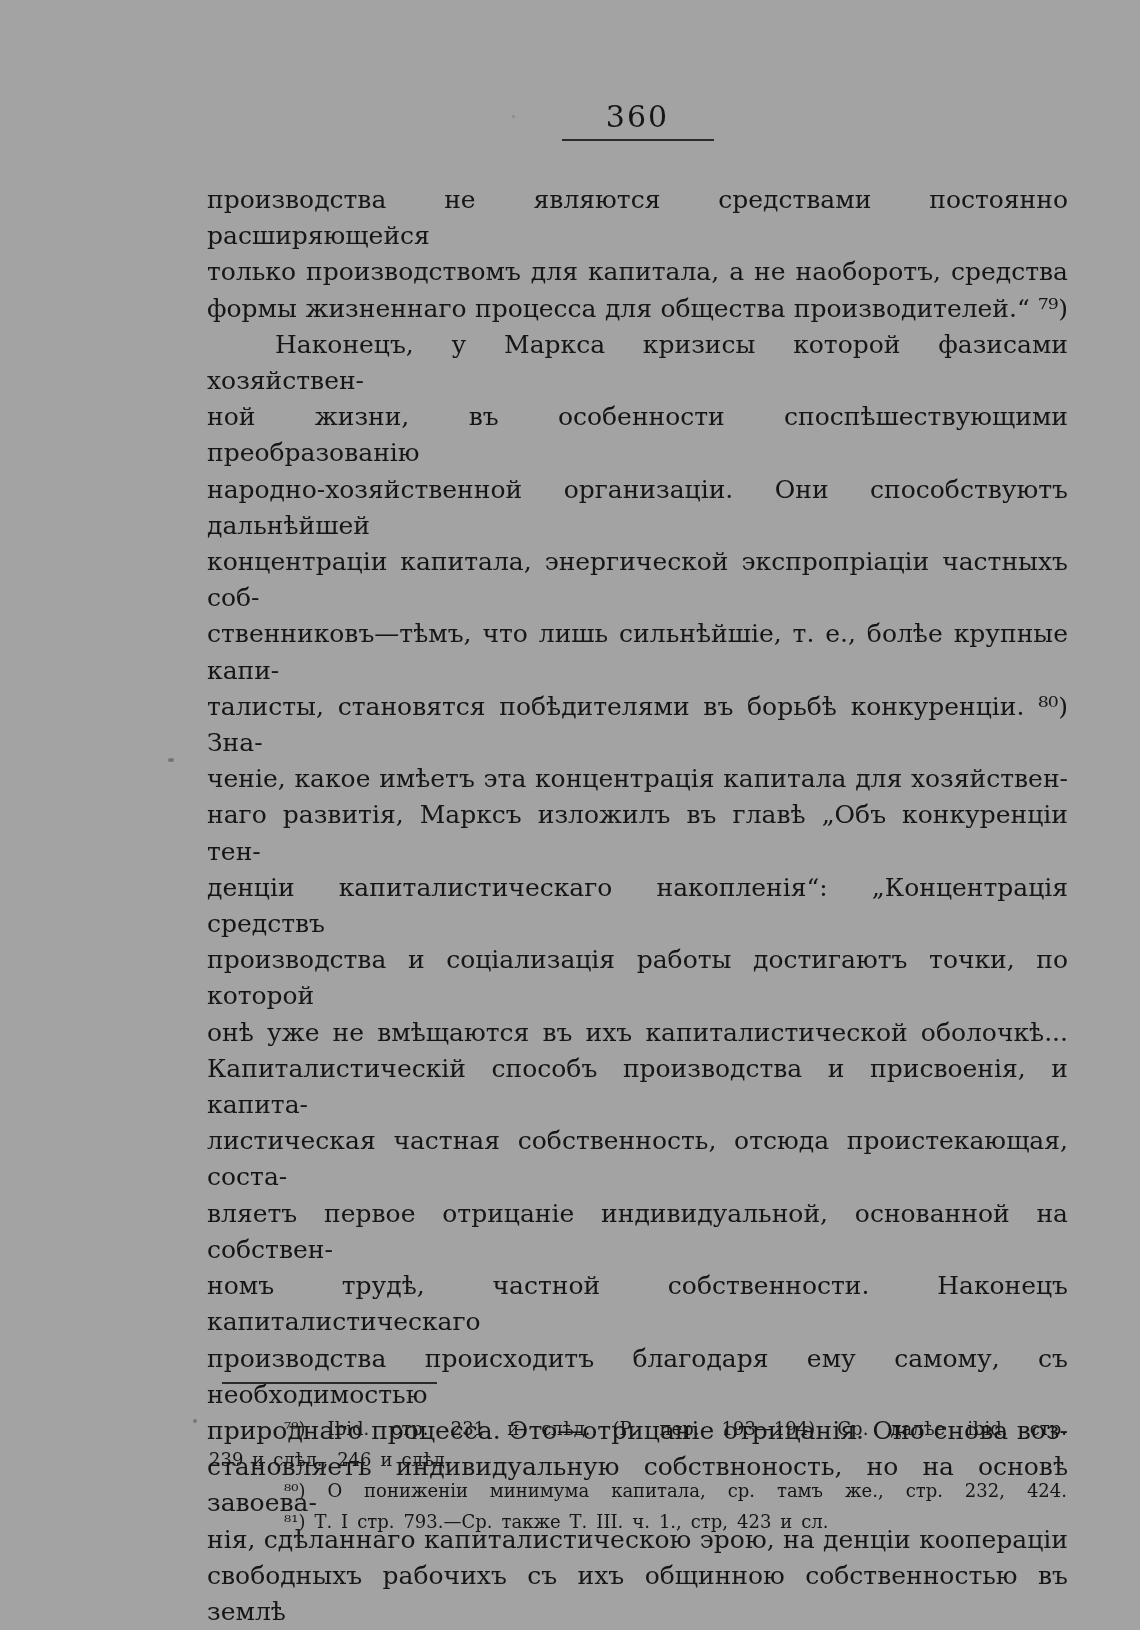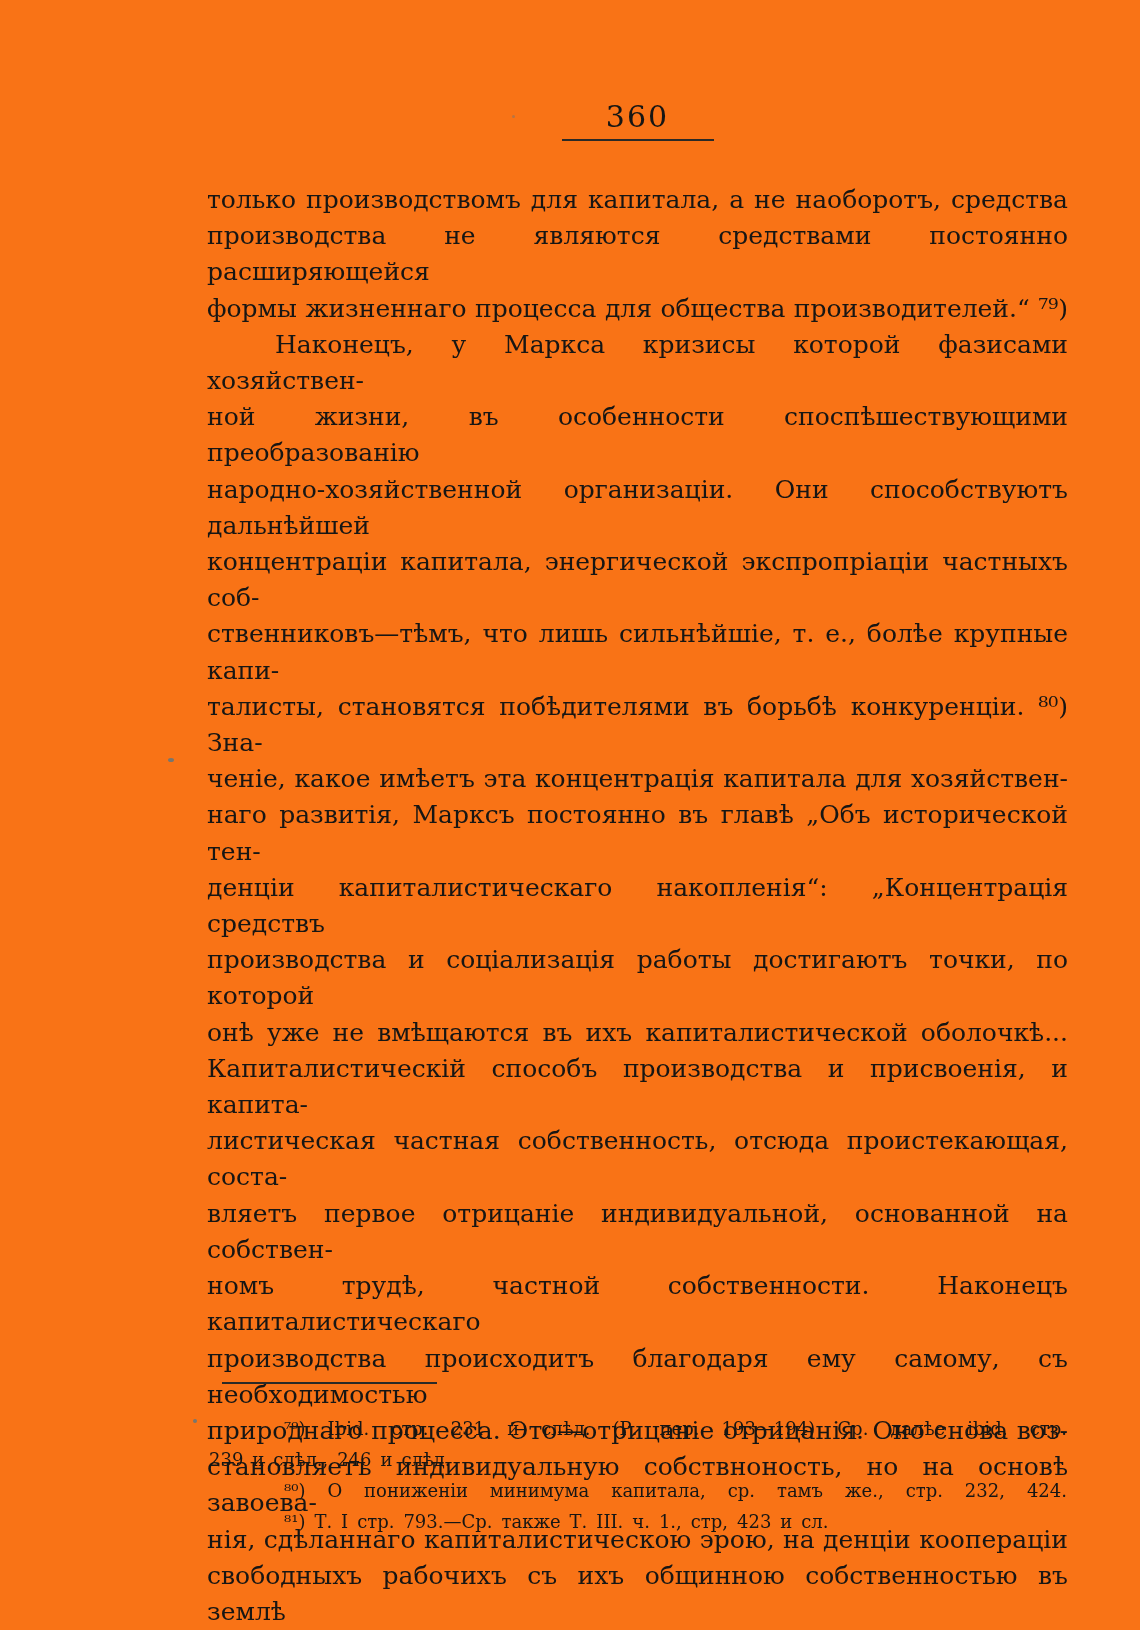--- a/index.html
+++ b/index.html
@@ -4,21 +4,21 @@
 <style>
   html, body {
     margin: 0;
     padding: 0;
     background: #e8e8e4;
   }
   .page {
     position: relative;
     width: 1140px;
     height: 1630px;
-    background: #f97316;
+    background: #a3a3a3;
     font-family: "DejaVu Serif", "Liberation Serif", serif;
     color: #171614;
     overflow: hidden;
   }
   .page-header {
     position: absolute;
     left: 207px;
     top: 100px;
     width: 861px;
     text-align: center;
@@ -82,31 +82,31 @@
 <body>
 
 <div class="page">
 
   <div class="page-header">
     <div class="page-number">360</div>
     <div class="page-number-rule"></div>
   </div>
 
   <div class="body-text">
+      <div class="line just">производства не являются средствами постоянно расширяющейся</div>
       <div class="line just">только производствомъ для капитала, а не наоборотъ, средства</div>
-      <div class="line just">производства не являются средствами постоянно расширяющейся</div>
       <div class="line just">формы жизненнаго процесса для общества производителей.“ ⁷⁹)</div>
       <div class="line just indent">Наконецъ, у Маркса кризисы которой фазисами хозяйствен-</div>
       <div class="line just">ной жизни, въ особенности споспѣшествующими преобразованію</div>
       <div class="line just">народно-хозяйственной организаціи. Они способствуютъ дальнѣйшей</div>
       <div class="line just">концентраціи капитала, энергической экспропріаціи частныхъ соб-</div>
       <div class="line just">ственниковъ—тѣмъ, что лишь сильнѣйшіе, т. е., болѣе крупные капи-</div>
       <div class="line just">талисты, становятся побѣдителями въ борьбѣ конкуренціи. ⁸⁰) Зна-</div>
       <div class="line just">ченіе, какое имѣетъ эта концентрація капитала для хозяйствен-</div>
-      <div class="line just">наго развитія, Марксъ постоянно въ главѣ „Объ исторической тен-</div>
+      <div class="line just">наго развитія, Марксъ изложилъ въ главѣ „Объ конкуренціи тен-</div>
       <div class="line just">денціи капиталистическаго накопленія“: „Концентрація средствъ</div>
       <div class="line just">производства и соціализація работы достигаютъ точки, по которой</div>
       <div class="line just">онѣ уже не вмѣщаются въ ихъ капиталистической оболочкѣ...</div>
       <div class="line just">Капиталистическій способъ производства и присвоенія, и капита-</div>
       <div class="line just">листическая частная собственность, отсюда проистекающая, соста-</div>
       <div class="line just">вляетъ первое отрицаніе индивидуальной, основанной на собствен-</div>
       <div class="line just">номъ трудѣ, частной собственности. Наконецъ капиталистическаго</div>
       <div class="line just">производства происходитъ благодаря ему самому, съ необходимостью</div>
       <div class="line just">природнаго процесса. Это—отрицаніе отрицанія. Оно снова воз-</div>
       <div class="line just">становляетъ индивидуальную собствноность, но на основѣ завоева-</div>

